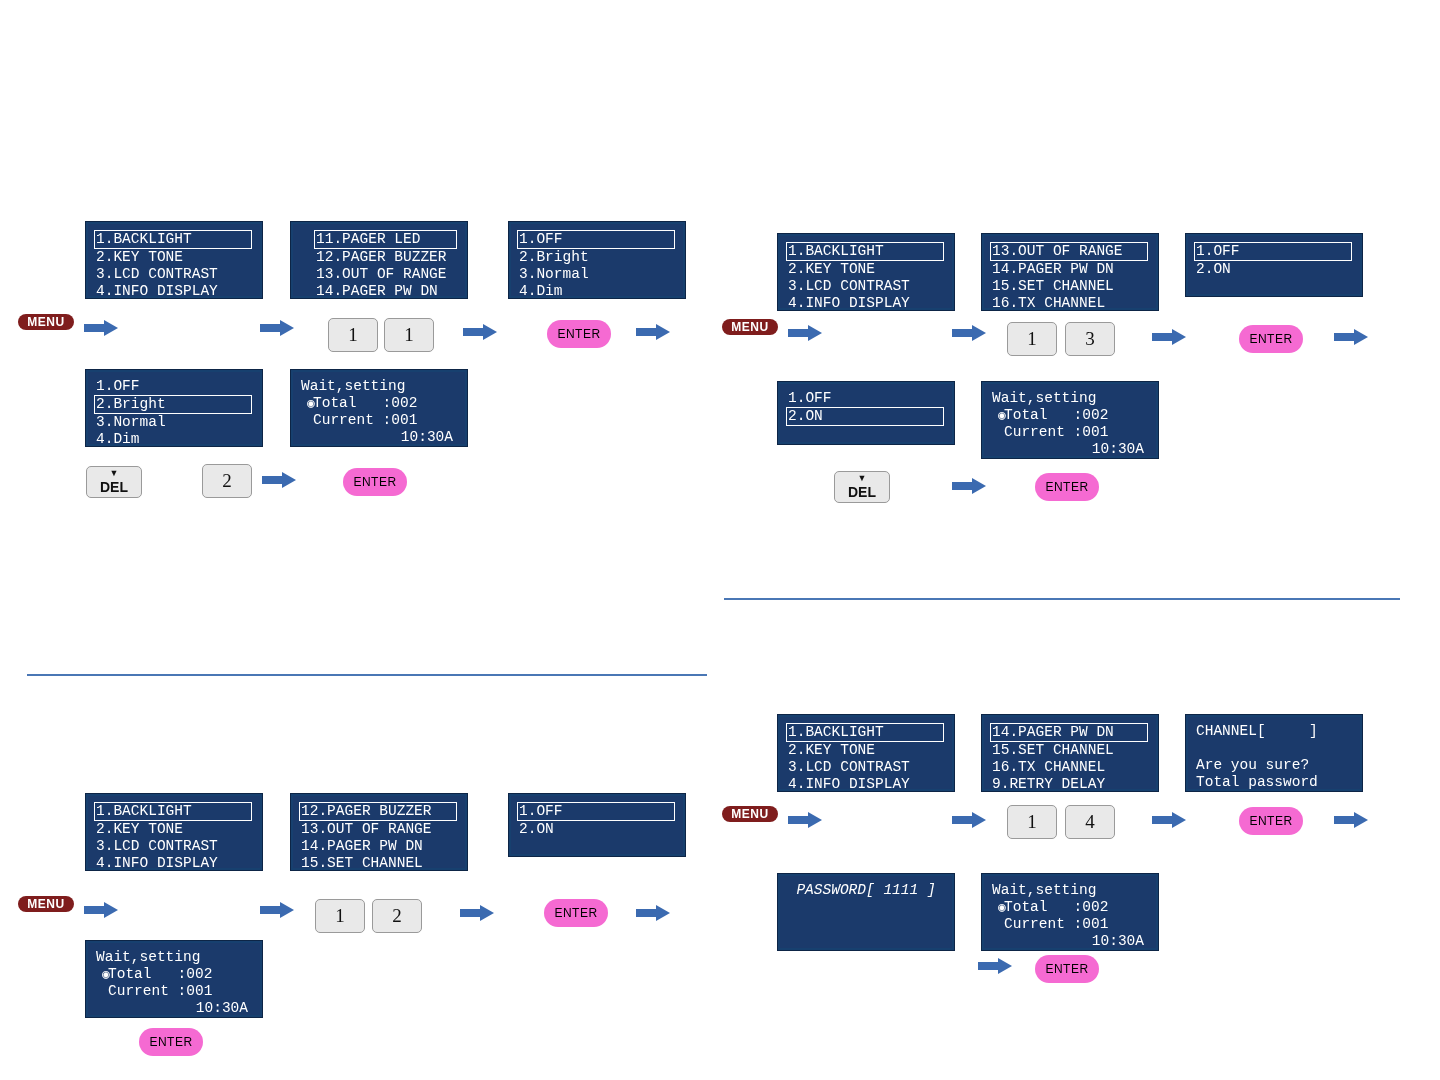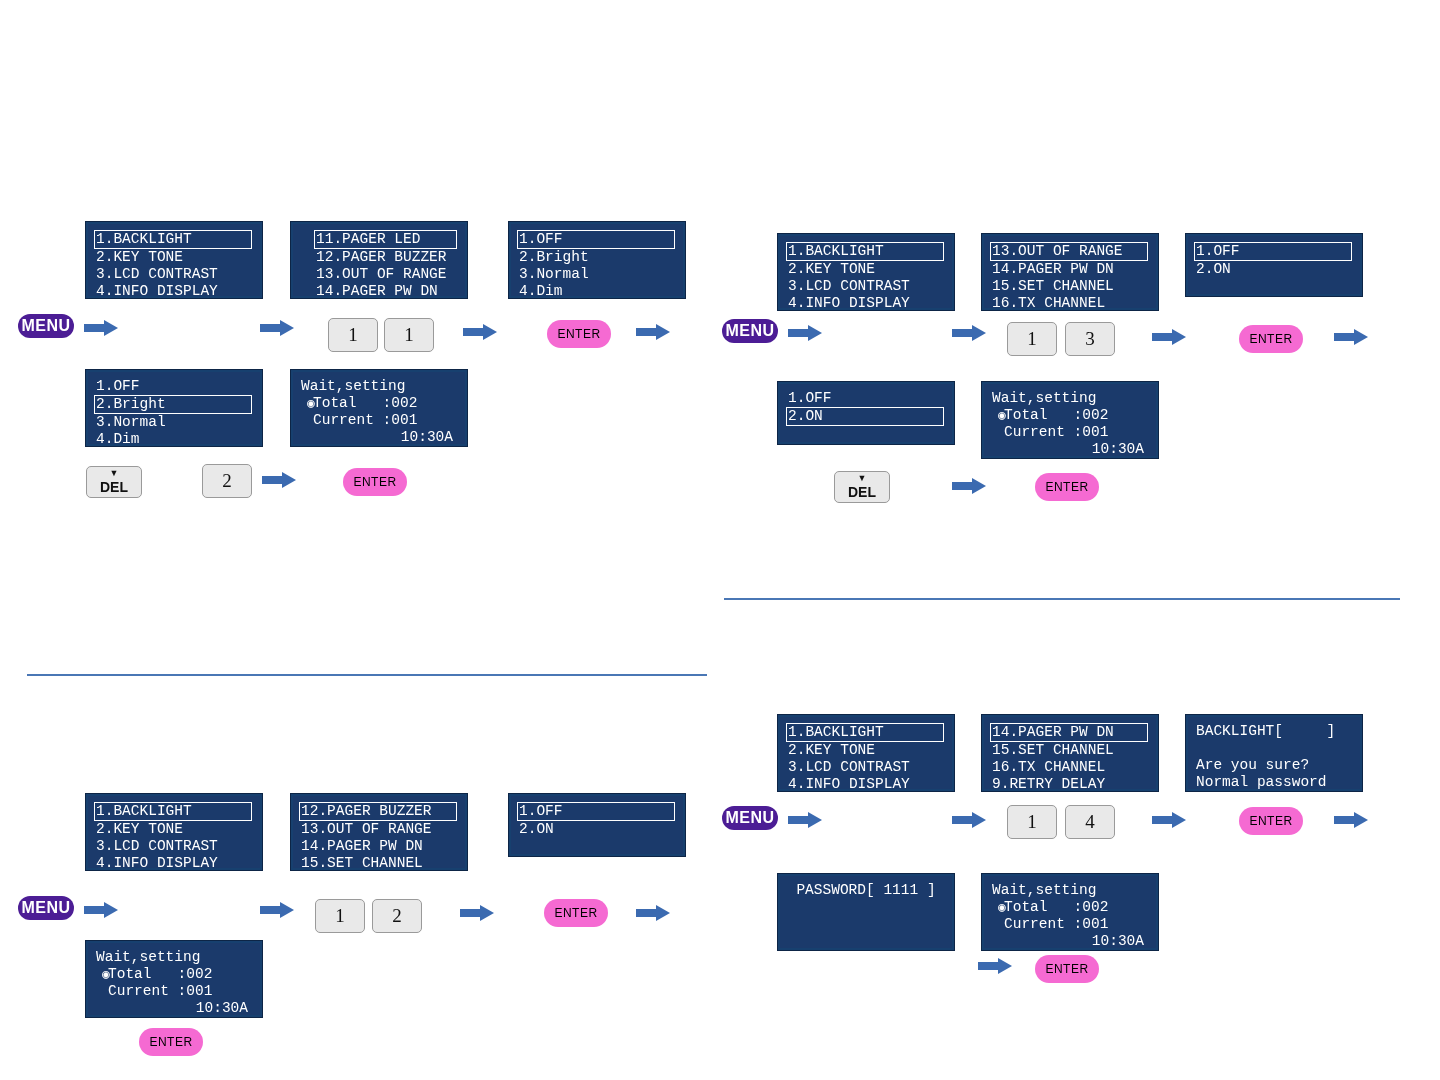--- a/index.html
+++ b/index.html
@@ -46,25 +46,25 @@
     height: 11px;
     color: #ffffff;
     font-size: 13px;
     line-height: 11px;
   }
   .lcd.wait .row.ind { padding-left: 12px; }
 
   
   .btn-menu {
     position: absolute;
-    width: 56px; height: 24px;
-    background: #4c1d95;
+    width: 56px; height: 16px;
+    background: #7f1d1d;
     border-radius: 14px;
     color: #ffffff;
-    font-size: 16px;
+    font-size: 12px;
     font-weight: bold;
     font-family: "Liberation Sans", sans-serif;
     display: flex; align-items: center; justify-content: center;
     letter-spacing: 0.5px;
   }
   .btn-enter {
     position: absolute;
     width: 64px; height: 28px;
     background: #f56ad2;
     border-radius: 14px;
@@ -336,24 +336,24 @@
 </div>
 
 <div class="lcd" style="left:982px; top:715px; width:176px; height:76px;">
   <div class="row sel-wide">14.PAGER PW DN</div>
   <div class="row">15.SET CHANNEL</div>
   <div class="row">16.TX CHANNEL</div>
   <div class="row">9.RETRY DELAY</div>
 </div>
 
 <div class="lcd" style="left:1186px; top:715px; width:176px; height:76px;">
-  <div class="row">BACKLIGHT[     ]</div>
+  <div class="row">CHANNEL[     ]</div>
   <div class="spacer"></div>
   <div class="row">Are you sure?</div>
-  <div class="row">Normal password</div>
+  <div class="row">Total password</div>
 </div>
 
 <div class="btn-menu" style="left:722px; top:806px;">MENU</div>
 <div class="arrow" style="left:788px; top:812px;">
     <div class="shaft"></div>
     <div class="head"></div>
   </div>
 <div class="arrow" style="left:952px; top:812px;">
     <div class="shaft"></div>
     <div class="head"></div>
@@ -363,21 +363,21 @@
 <div class="arrow" style="left:1152px; top:812px;">
     <div class="shaft"></div>
     <div class="head"></div>
   </div>
 <div class="btn-enter" style="left:1239px; top:807px;">ENTER</div>
 <div class="arrow" style="left:1334px; top:812px;">
     <div class="shaft"></div>
     <div class="head"></div>
   </div>
 
-<div class="lcd" style="left:778px; top:874px; width:176px; height:76px;">
+<div class="lcd" style="left:778px; top:874px; width:176px; height:76px;font-style:italic;">
   <div class="row" style="text-align:center;">PASSWORD[ 1111 ]</div>
 </div>
 
 <div class="lcd wait" style="left:982px; top:874px; width:176px; height:76px;">
   <div class="row">Wait,setting</div>
   <div style="position:relative;">
     <span class="gear" style="top:3px;">◉</span>
     <div class="row ind">Total   :002</div>
   </div>
   <div class="row ind">Current :001</div>

